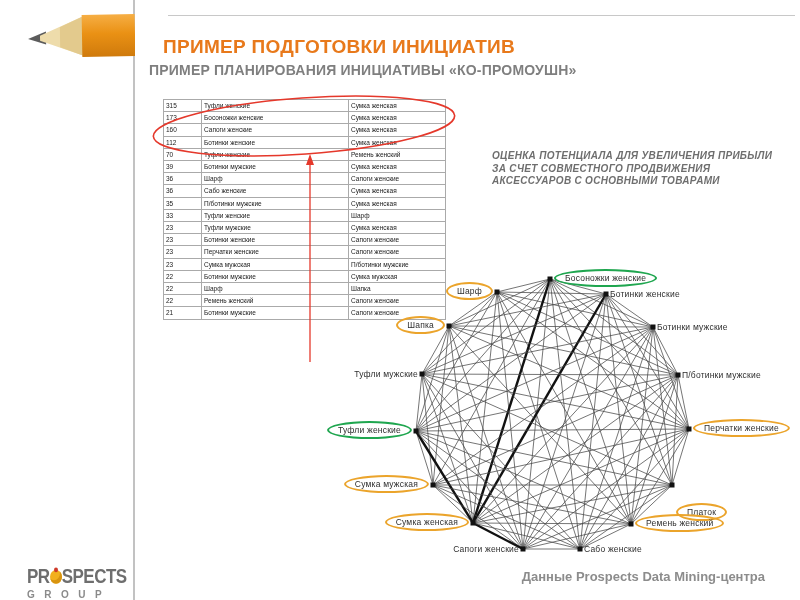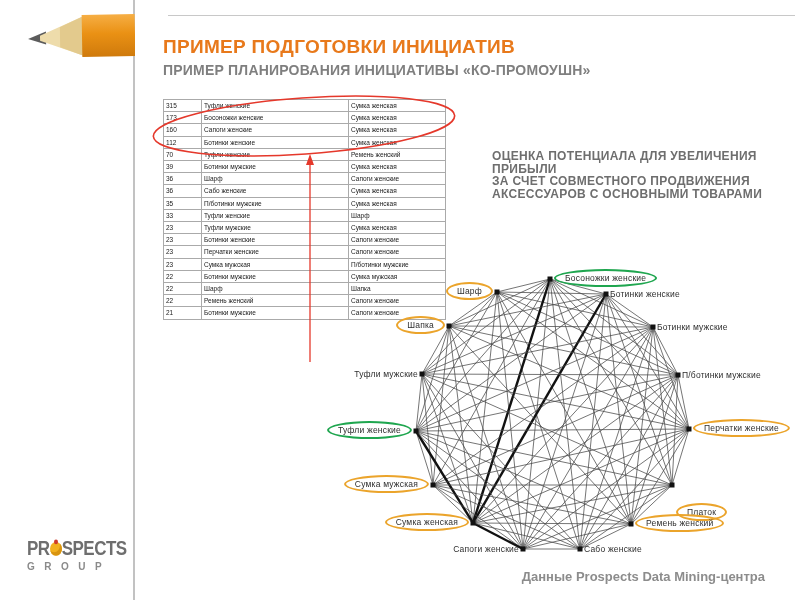--- a/index.html
+++ b/index.html
@@ -4,42 +4,42 @@
 <style>
   html,body{margin:0;padding:0;}
   body{
     width:800px;height:600px;overflow:hidden;position:relative;
     background:#ffffff;font-family:"Liberation Sans",sans-serif;
     -webkit-font-smoothing:antialiased;
   }
   
   .sidebar{position:absolute;left:0;top:0;width:133px;height:600px;background:#ffffff;border-right:2px solid #c2c2c2;}
   .pencil{position:absolute;left:0;top:6px;width:135px;height:60px;}
-  .logo{position:absolute;left:27px;bottom:28px;width:100px;}
+  .logo{position:absolute;left:27px;bottom:0;width:100px;}
   .logo-main{font-size:17px;font-weight:bold;color:#6e6e6e;letter-spacing:-0.5px;line-height:17px;transform:scaleY(1.15);transform-origin:left bottom;white-space:nowrap;}
   .logo-bulb{display:inline-block;width:12px;height:12px;background:#f2b01e;border-radius:50%;position:relative;top:1px;margin:0 0px;box-shadow:inset -2px -3px 0 #d89410;}
   .logo-bulb::after{content:"";position:absolute;left:4px;top:-2px;width:4px;height:4px;background:#cf3a2a;border-radius:50%;}
   .logo-sub{font-size:10px;font-weight:bold;color:#8a8a8a;letter-spacing:9.5px;margin-top:3px;white-space:nowrap;}
   
   .toprule{position:absolute;left:168px;top:15px;width:627px;height:0;border-top:1.5px solid #c8c8c8;}
   .title{position:absolute;left:163px;top:36px;font-size:19px;font-weight:bold;color:#e8791b;letter-spacing:0.3px;white-space:nowrap;}
-  .subtitle{position:absolute;left:163px;top:62px;font-size:14px;font-weight:bold;color:#7f7f7f;letter-spacing:0.2px;white-space:nowrap;}
+  .subtitle{position:absolute;left:149px;top:62px;font-size:14px;font-weight:bold;color:#7f7f7f;letter-spacing:0.2px;white-space:nowrap;}
   
   .assoc-table{position:absolute;left:163px;top:99px;border-collapse:collapse;}
   .assoc-table td{
     border:1px solid #aaaaaa;font-size:6.5px;color:#1a1a1a;
     padding:0 2px;height:11.2px;line-height:11.2px;white-space:nowrap;overflow:hidden;
   }
   .assoc-table td.c-num{width:33px;}
   .assoc-table td.c-a{width:142px;}
   .assoc-table td.c-b{width:92px;}
   
   .red-overlay{position:absolute;left:0;top:0;width:800px;height:600px;pointer-events:none;}
   
-  .annotation{position:absolute;left:492px;top:150px;width:300px;font-size:12px;font-weight:bold;color:#6e6e6e;line-height:12.5px;letter-spacing:0.3px;white-space:pre-line;}
+  .annotation{position:absolute;left:492px;top:150px;width:300px;font-size:10px;font-weight:bold;color:#6e6e6e;line-height:12.5px;letter-spacing:0.3px;white-space:pre-line;font-style:italic;}
   
   .graph{position:absolute;left:335px;top:262px;width:465px;height:300px;}
   .graph svg{position:absolute;left:0;top:0;}
   .graph-label{
     position:absolute;font-size:8.5px;color:#2e2e2e;white-space:nowrap;
     transform:translateY(-55%);letter-spacing:0.2px;
   }
   .graph-label.circled{border:2px solid;border-radius:50%;padding:2px 9px;}
   .graph-label.c-orange{border-color:#eba42b;}
   .graph-label.c-green{border-color:#1fa64f;}

